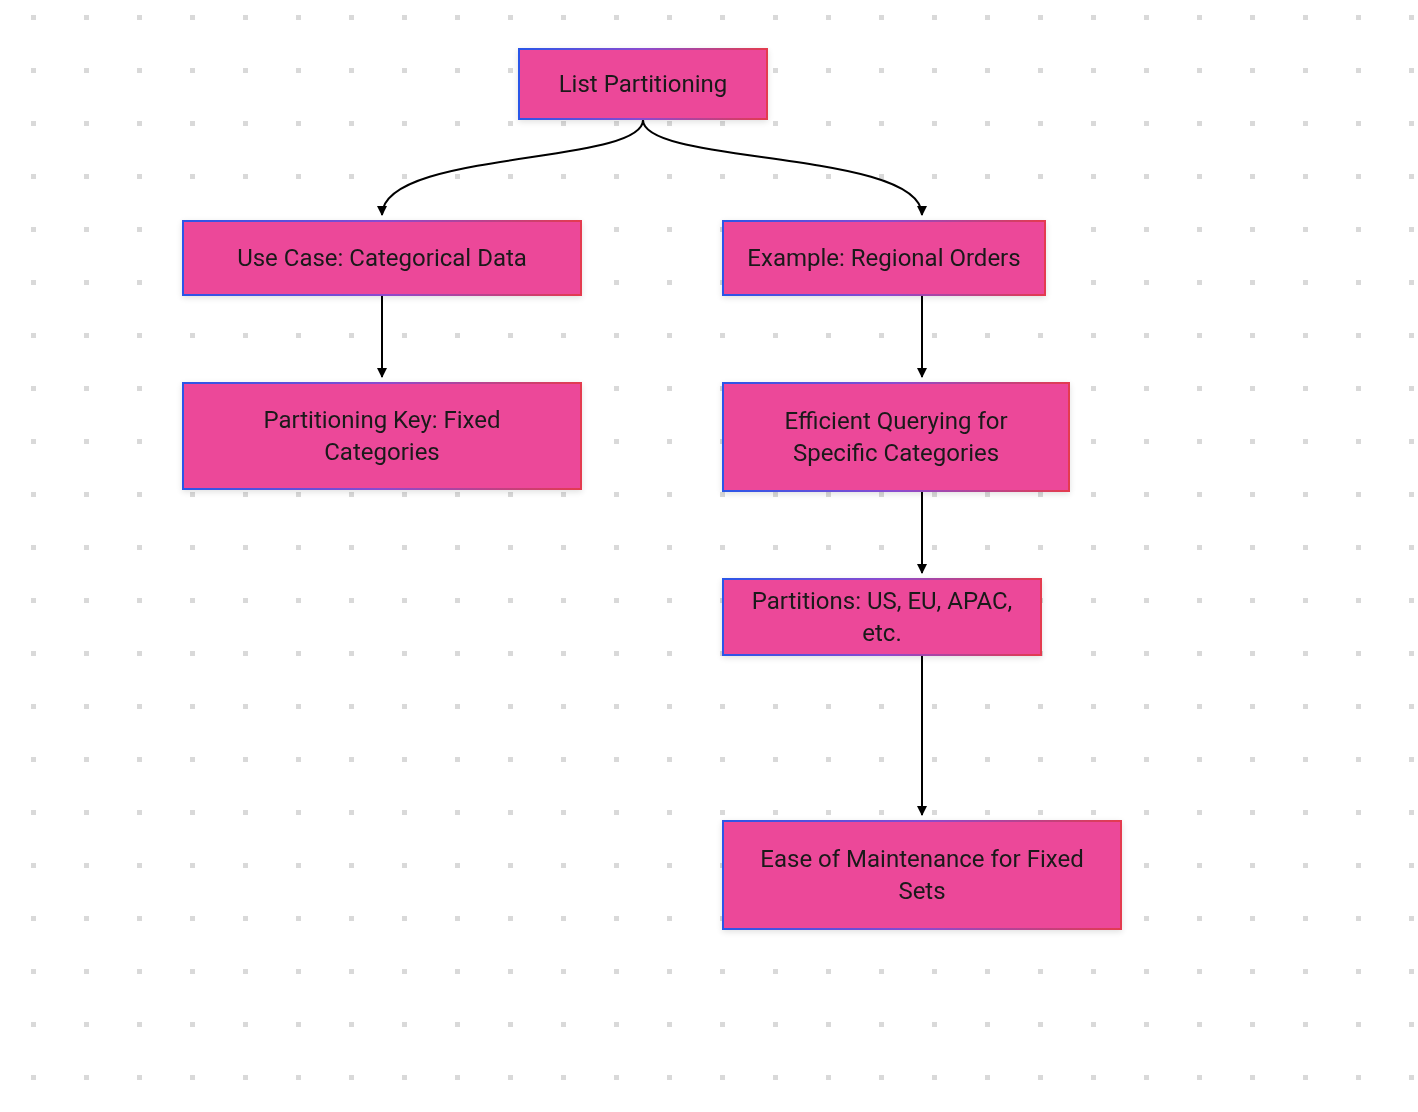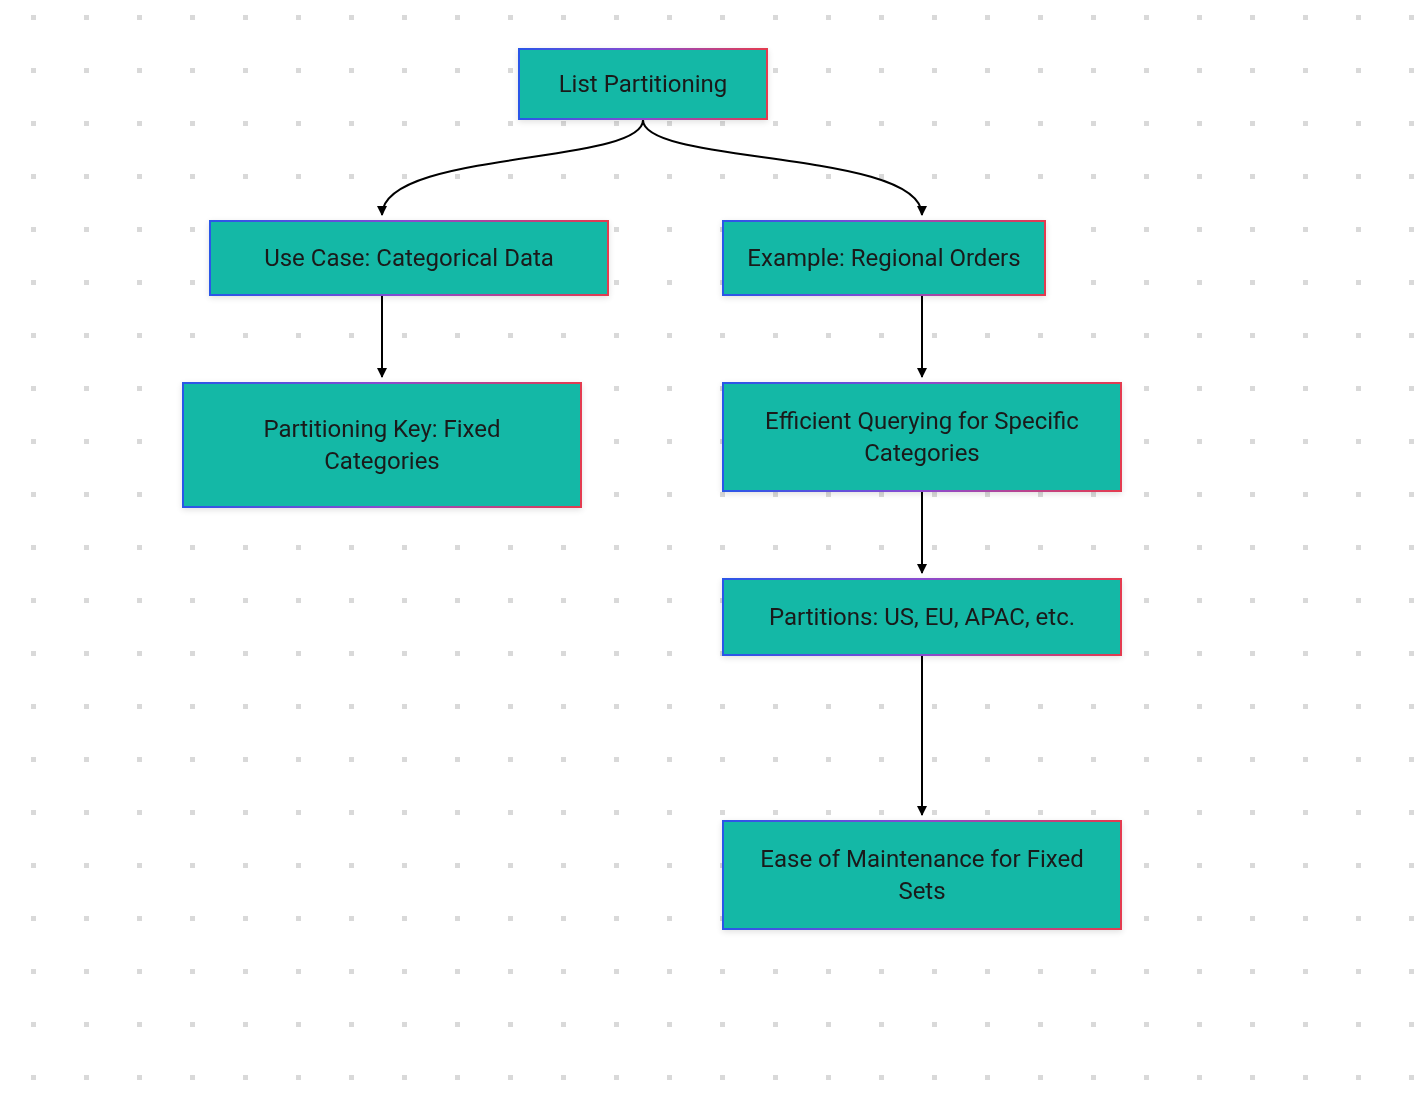--- a/index.html
+++ b/index.html
@@ -23,41 +23,41 @@
     background-position: 60px 44px;
   }
 
   .canvas {
     position: absolute;
     inset: 0;
   }
 
   .node {
     position: absolute;
-    background: #14b8a6;
+    background: #ec4899;
     border: 2px solid;
     border-image: linear-gradient(90deg, #2a56e8 0%, #8a4bd0 50%, #e43b4f 100%) 1;
     box-shadow: 0 2px 6px rgba(0,0,0,0.12);
     display: flex;
     align-items: center;
     justify-content: center;
     text-align: center;
     font-size: 24px;
     line-height: 1.35;
     padding: 26px 20px;
     box-sizing: border-box;
   }
 
   
   .n0 { left: 518px; top: 48px;  width: 250px; height: 72px; }
-  .n1 { left: 182px; top: 220px; width: 400px; height: 76px; margin-left: 27px; }
+  .n1 { left: 182px; top: 220px; width: 400px; height: 76px; }
   .n2 { left: 722px; top: 220px; width: 324px; height: 76px; }
-  .n3 { left: 182px; top: 382px; width: 400px; height: 126px; }
-  .n4 { left: 722px; top: 382px; width: 400px; height: 110px; text-align: center; }
-  .n5 { left: 722px; top: 578px; width: 400px; height: 78px; text-align: center; }
+  .n3 { left: 182px; top: 382px; width: 400px; height: 108px; }
+  .n4 { left: 722px; top: 382px; width: 348px; height: 110px; text-align: center; }
+  .n5 { left: 722px; top: 578px; width: 320px; height: 78px; text-align: center; }
   .n6 { left: 722px; top: 820px; width: 400px; height: 110px; text-align: center; }
 
   svg.edges {
     position: absolute;
     inset: 0;
     width: 1418px;
     height: 1112px;
     pointer-events: none;
   }
 </style>

